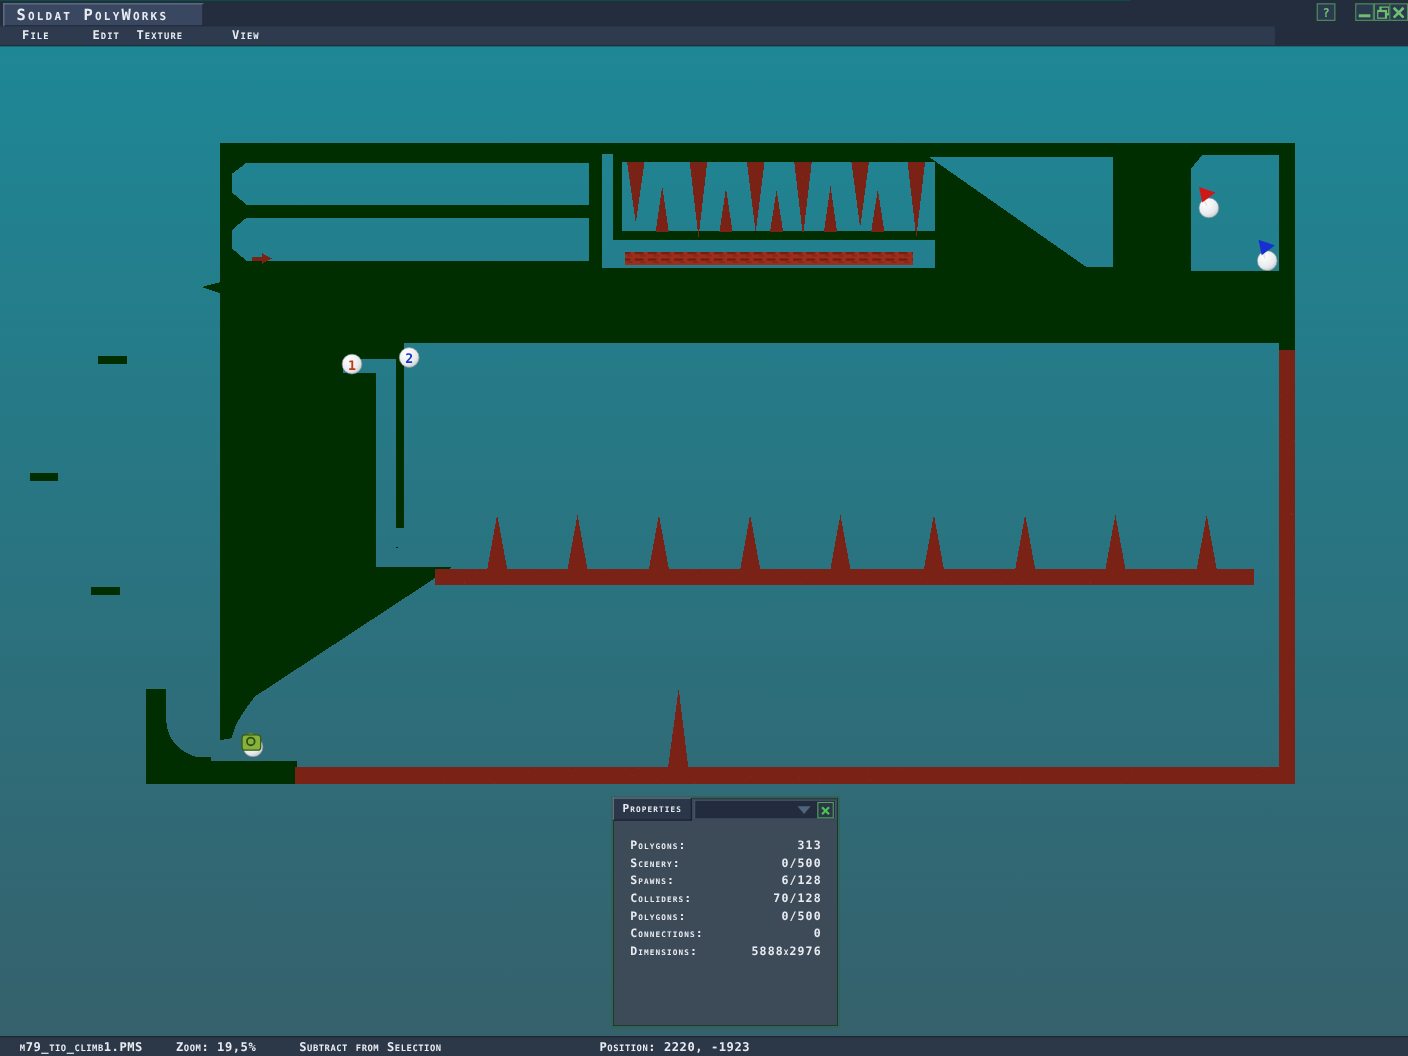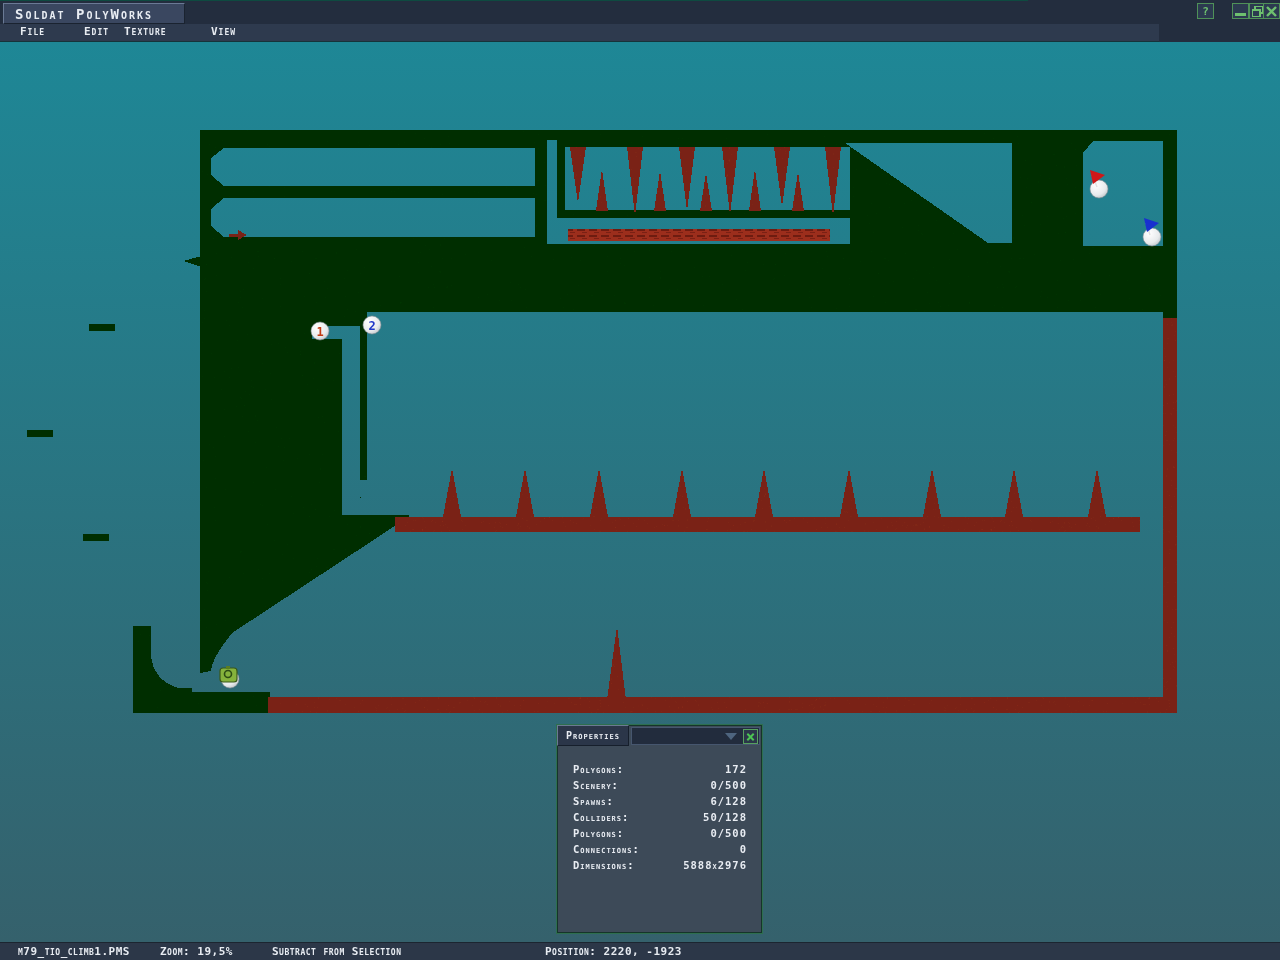--- a/index.html
+++ b/index.html
@@ -242,33 +242,33 @@
       <div class="tri-down"></div>
       <div class="props-close">
         <i></i>
           <i></i>
       </div>
     </div>
   </div>
   <div class="props-body">
     <div class="props-row">
       <span class="px">Polygons:</span>
-      <span class="px">172</span>
+      <span class="px">313</span>
     </div>
     <div class="props-row">
       <span class="px">Scenery:</span>
       <span class="px">0/500</span>
     </div>
     <div class="props-row">
       <span class="px">Spawns:</span>
       <span class="px">6/128</span>
     </div>
     <div class="props-row">
       <span class="px">Colliders:</span>
-      <span class="px">50/128</span>
+      <span class="px">70/128</span>
     </div>
     <div class="props-row">
       <span class="px">Polygons:</span>
       <span class="px">0/500</span>
     </div>
     <div class="props-row">
       <span class="px">Connections:</span>
       <span class="px">0</span>
     </div>
     <div class="props-row">

